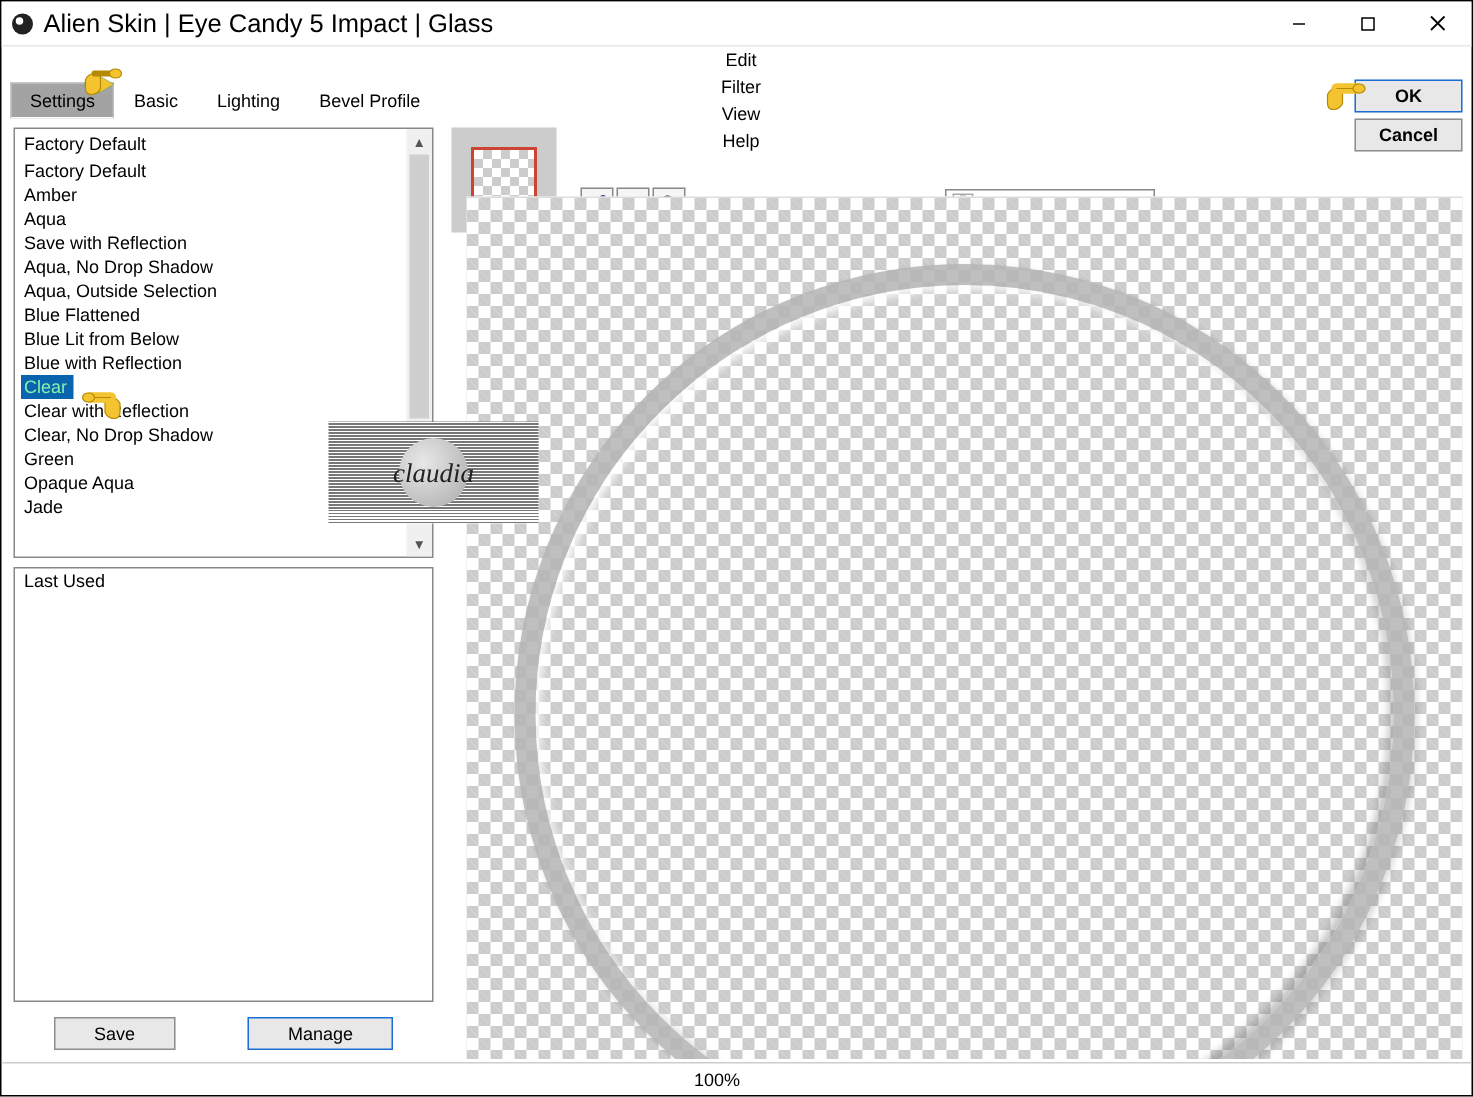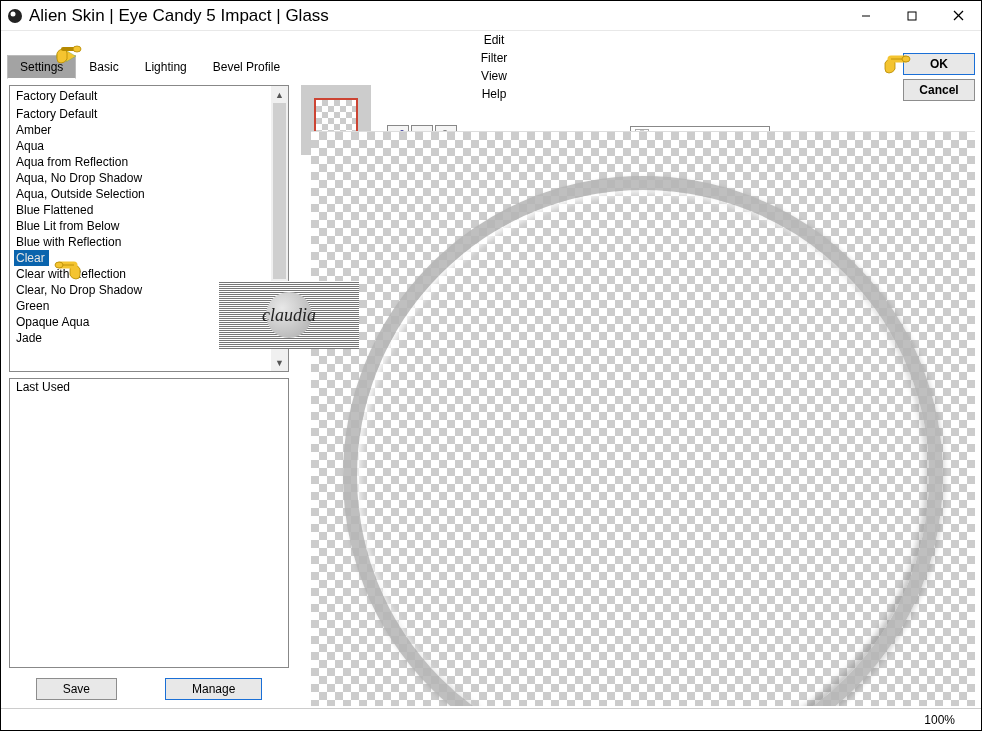--- a/index.html
+++ b/index.html
@@ -61,21 +61,21 @@
     position: relative;
   }
   .factory-list { height: 287px; overflow: hidden; }
   .list-header {
     padding: 3px 6px;
     border-bottom: none;
   }
   .list-item { padding: 1px 6px; white-space: nowrap; }
   .list-item.selected {
     background: #0a64ad;
-    color: #e5e5e5;
+    color: #86efac;
     display: inline-block;
     margin-left: 4px;
     padding-left: 2px; padding-right: 4px;
   }
   .scrollbar-v {
     position: absolute; right: 0; top: 0; bottom: 0;
     width: 17px; background: #f0f0f0;
     display: flex; flex-direction: column;
   }
   .scroll-up, .scroll-down {
@@ -172,21 +172,21 @@
     border-radius:50%;
     border:14px solid rgba(180,180,180,0.85);
     box-shadow:
       inset 3px 3px 6px rgba(255,255,255,0.9),
       inset -3px -3px 6px rgba(100,100,100,0.4),
       2px 2px 5px rgba(0,0,0,0.15);
   }
   .statusbar {
     position:absolute; left:0; right:0; bottom:0;
     height:22px; border-top:1px solid #ccc;
-    display:flex; align-items:center; justify-content:flex-end;
+    display:flex; align-items:center; justify-content:center;
     padding-right:26px;
     font-size:12px;
   }
 
   
   .pointing-hand {
     position:absolute;
     width:28px; height:24px;
     pointer-events:none;
     z-index:50;
@@ -258,21 +258,21 @@
   <div class="tab">Bevel Profile</div>
 </div>
 
 <div class="content-row">
   <div class="left-col">
     <div class="list factory-list">
       <div class="list-header">Factory Default</div>
       <div class="list-item">Factory Default</div>
       <div class="list-item">Amber</div>
       <div class="list-item">Aqua</div>
-      <div class="list-item">Aqua from Reflection</div>
+      <div class="list-item">Save with Reflection</div>
       <div class="list-item">Aqua, No Drop Shadow</div>
       <div class="list-item">Aqua, Outside Selection</div>
       <div class="list-item">Blue Flattened</div>
       <div class="list-item">Blue Lit from Below</div>
       <div class="list-item">Blue with Reflection</div>
       <div><span class="list-item selected">Clear</span></div>
       <div class="list-item">Clear with Reflection</div>
       <div class="list-item">Clear, No Drop Shadow</div>
       <div class="list-item">Green</div>
       <div class="list-item">Opaque Aqua</div>

